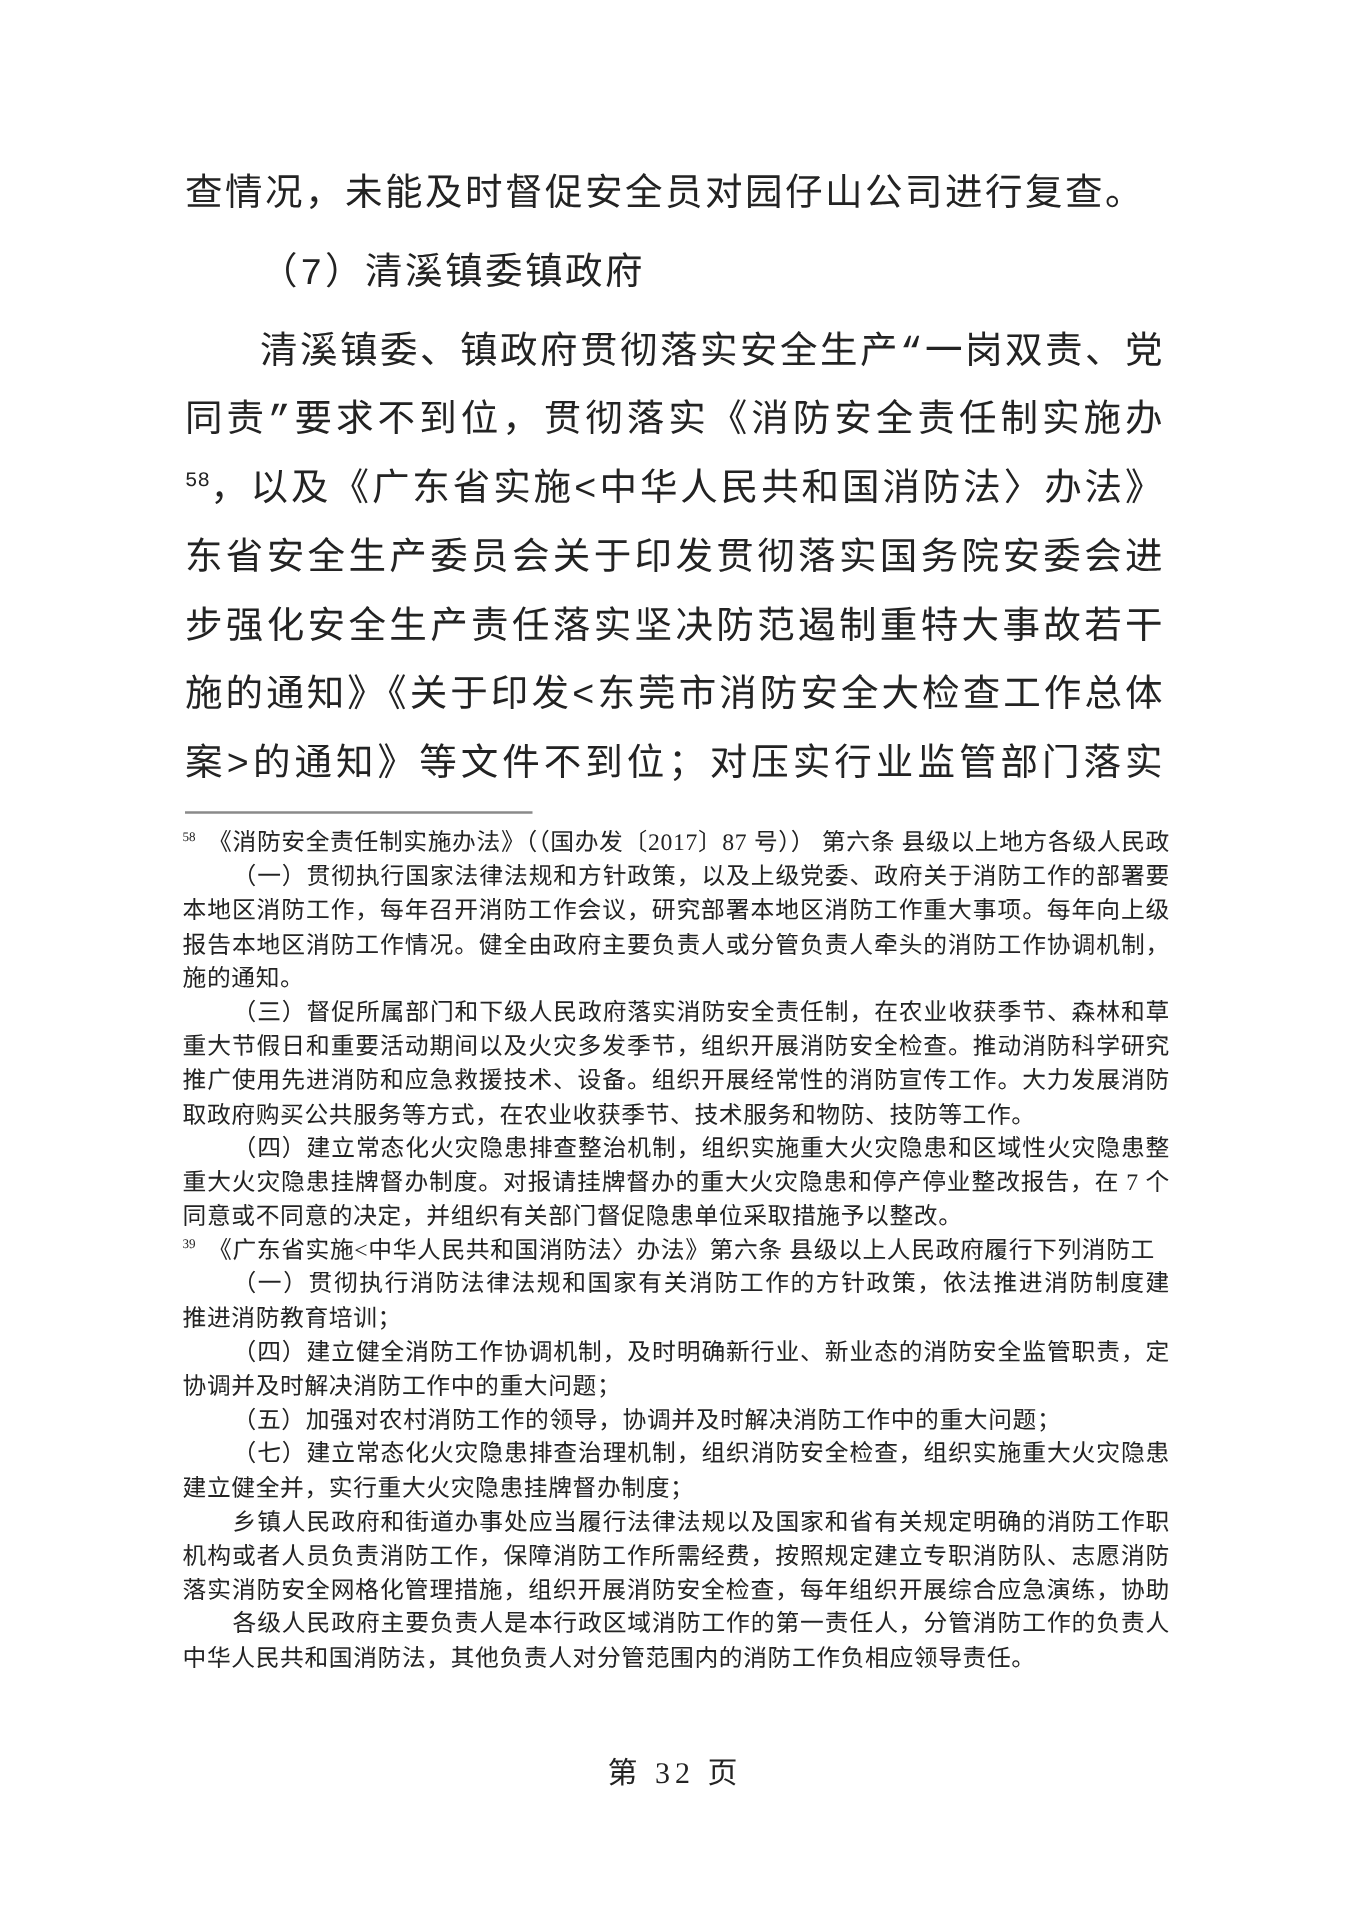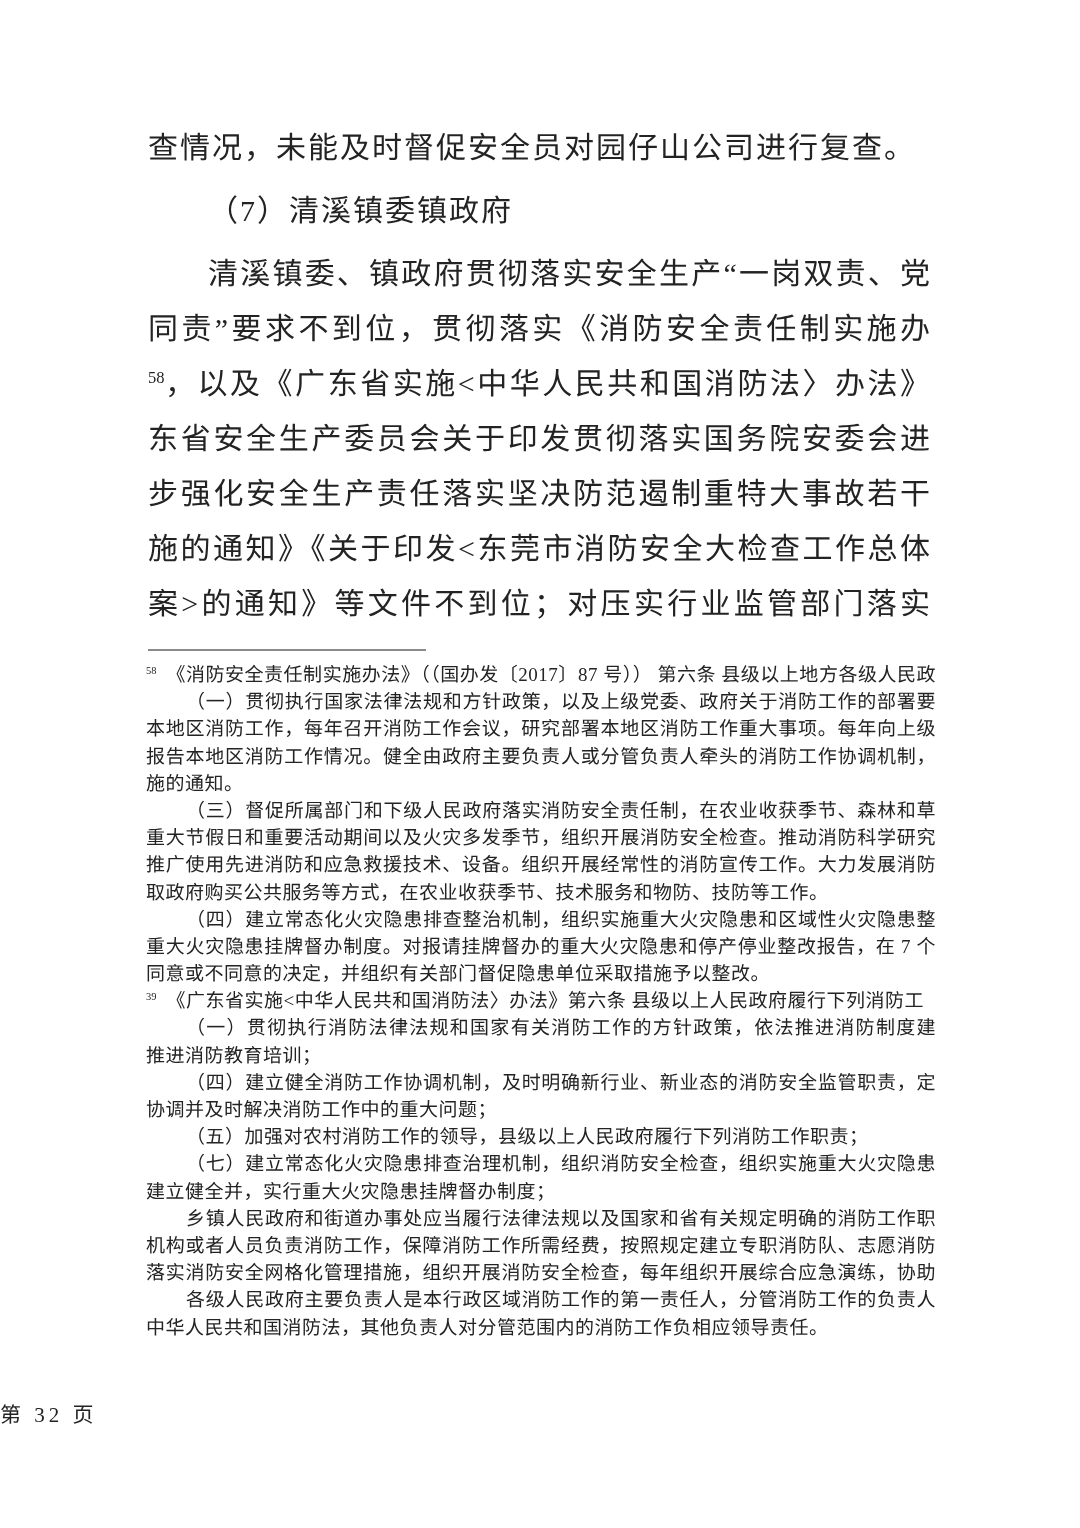--- a/index.html
+++ b/index.html
@@ -13,21 +13,21 @@
     background:var(--paper);
     color:var(--ink);
     font-family:"Liberation Serif","DejaVu Serif",serif;
     position:relative;
     overflow:hidden;
   }
   .page{position:absolute;inset:0;}
 
   
   .main-text{
-    position:absolute;left:148px;top:120px;width:784px;
+    position:absolute;left:148px;top:130px;width:784px;font-family:Liberation Mono, monospace;
   }
   .main-text .tline{
     font-size:30px;line-height:55px;height:55px;
     letter-spacing:2px;
     overflow:hidden;
   }
   .main-text .tline.fill{
     text-align:justify;
     text-align-last:justify;
   }
@@ -57,21 +57,22 @@
   }
   .footnotes .fline.fill{
     text-align:justify;
     text-align-last:justify;
   }
   .footnotes .fline.indent{padding-left:40px;}
 
   
   .page-number{
     position:absolute;left:0;top:1398px;width:100%;
-    font-size:21px;
+    text-align:center;
+    font-size:24px;
     letter-spacing:4px;
   }
 </style>
 </head>
 <body>
 
 <div class="page">
 
   <div class="main-text" id="main-text">
       <div class="tline"><span>查情况，未能及时督促安全员对园仔山公司进行复查。</span></div>
@@ -98,21 +99,21 @@
       <div class="fline fill"><span>推广使用先进消防和应急救援技术、设备。组织开展经常性的消防宣传工作。大力发展消防公益事业。采</span></div>
       <div class="fline"><span>取政府购买公共服务等方式，在农业收获季节、技术服务和物防、技防等工作。</span></div>
       <div class="fline indent fill"><span>（四）建立常态化火灾隐患排查整治机制，组织实施重大火灾隐患和区域性火灾隐患整治工作。实行</span></div>
       <div class="fline fill"><span>重大火灾隐患挂牌督办制度。对报请挂牌督办的重大火灾隐患和停产停业整改报告，在 7 个工作日内作出</span></div>
       <div class="fline"><span>同意或不同意的决定，并组织有关部门督促隐患单位采取措施予以整改。</span></div>
       <div class="fline"><sup>39</sup><span>　《广东省实施&lt;中华人民共和国消防法〉办法》第六条  县级以上人民政府履行下列消防工作职责：</span></div>
       <div class="fline indent fill"><span>（一）贯彻执行消防法律法规和国家有关消防工作的方针政策，依法推进消防制度建设，建立健全并</span></div>
       <div class="fline"><span>推进消防教育培训；</span></div>
       <div class="fline indent fill"><span>（四）建立健全消防工作协调机制，及时明确新行业、新业态的消防安全监管职责，定期研究、统筹</span></div>
       <div class="fline"><span>协调并及时解决消防工作中的重大问题；</span></div>
-      <div class="fline indent"><span>（五）加强对农村消防工作的领导，县级以上人民政府履行下列消防工作职责；</span></div>
+      <div class="fline indent"><span>（五）加强对农村消防工作的领导，协调并及时解决消防工作中的重大问题；</span></div>
       <div class="fline indent fill"><span>（七）建立常态化火灾隐患排查治理机制，组织消防安全检查，组织实施重大火灾隐患和区域性火灾</span></div>
       <div class="fline"><span>建立健全并，实行重大火灾隐患挂牌督办制度；</span></div>
       <div class="fline indent fill"><span>乡镇人民政府和街道办事处应当履行法律法规以及国家和省有关规定明确的消防工作职责，明确专门</span></div>
       <div class="fline fill"><span>机构或者人员负责消防工作，保障消防工作所需经费，按照规定建立专职消防队、志愿消防队等消防组织；</span></div>
       <div class="fline fill"><span>落实消防安全网格化管理措施，组织开展消防安全检查，每年组织开展综合应急演练，协助灭火救援、火</span></div>
       <div class="fline indent fill"><span>各级人民政府主要负责人是本行政区域消防工作的第一责任人，分管消防工作的负责人是本行政区域</span></div>
       <div class="fline"><span>中华人民共和国消防法，其他负责人对分管范围内的消防工作负相应领导责任。</span></div>
     </div>
 
   <div class="page-number">第 32 页</div>

